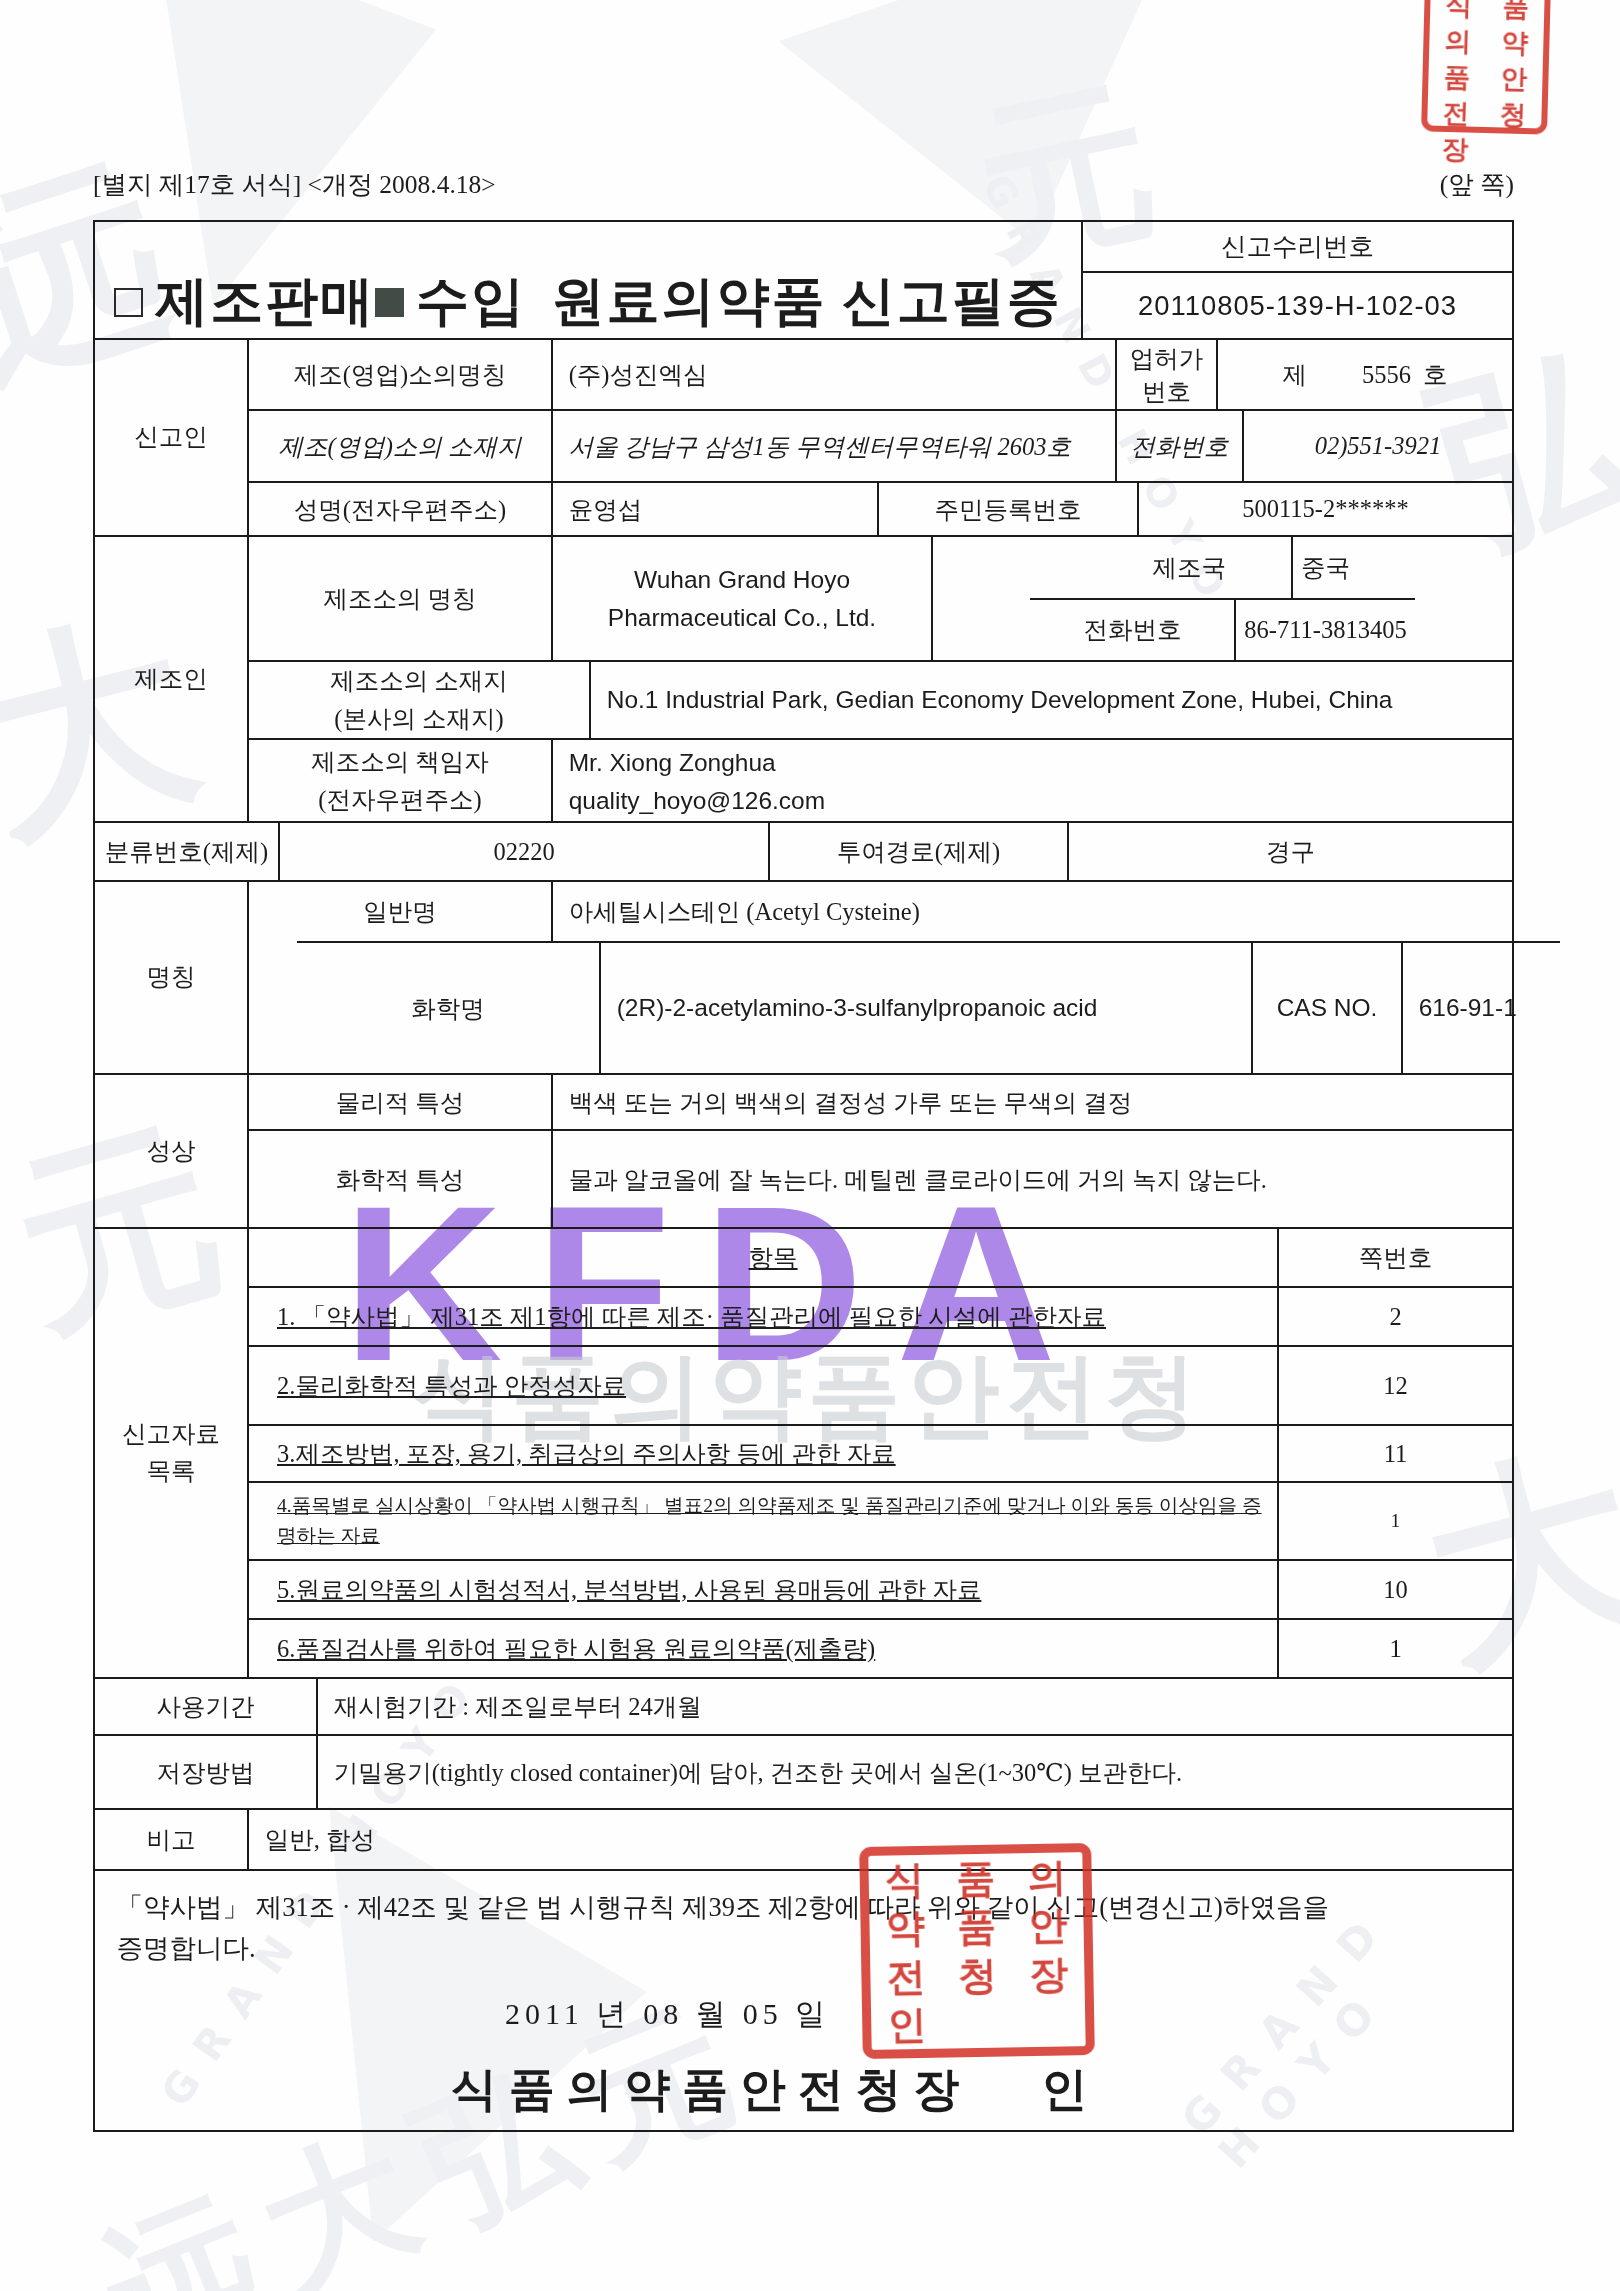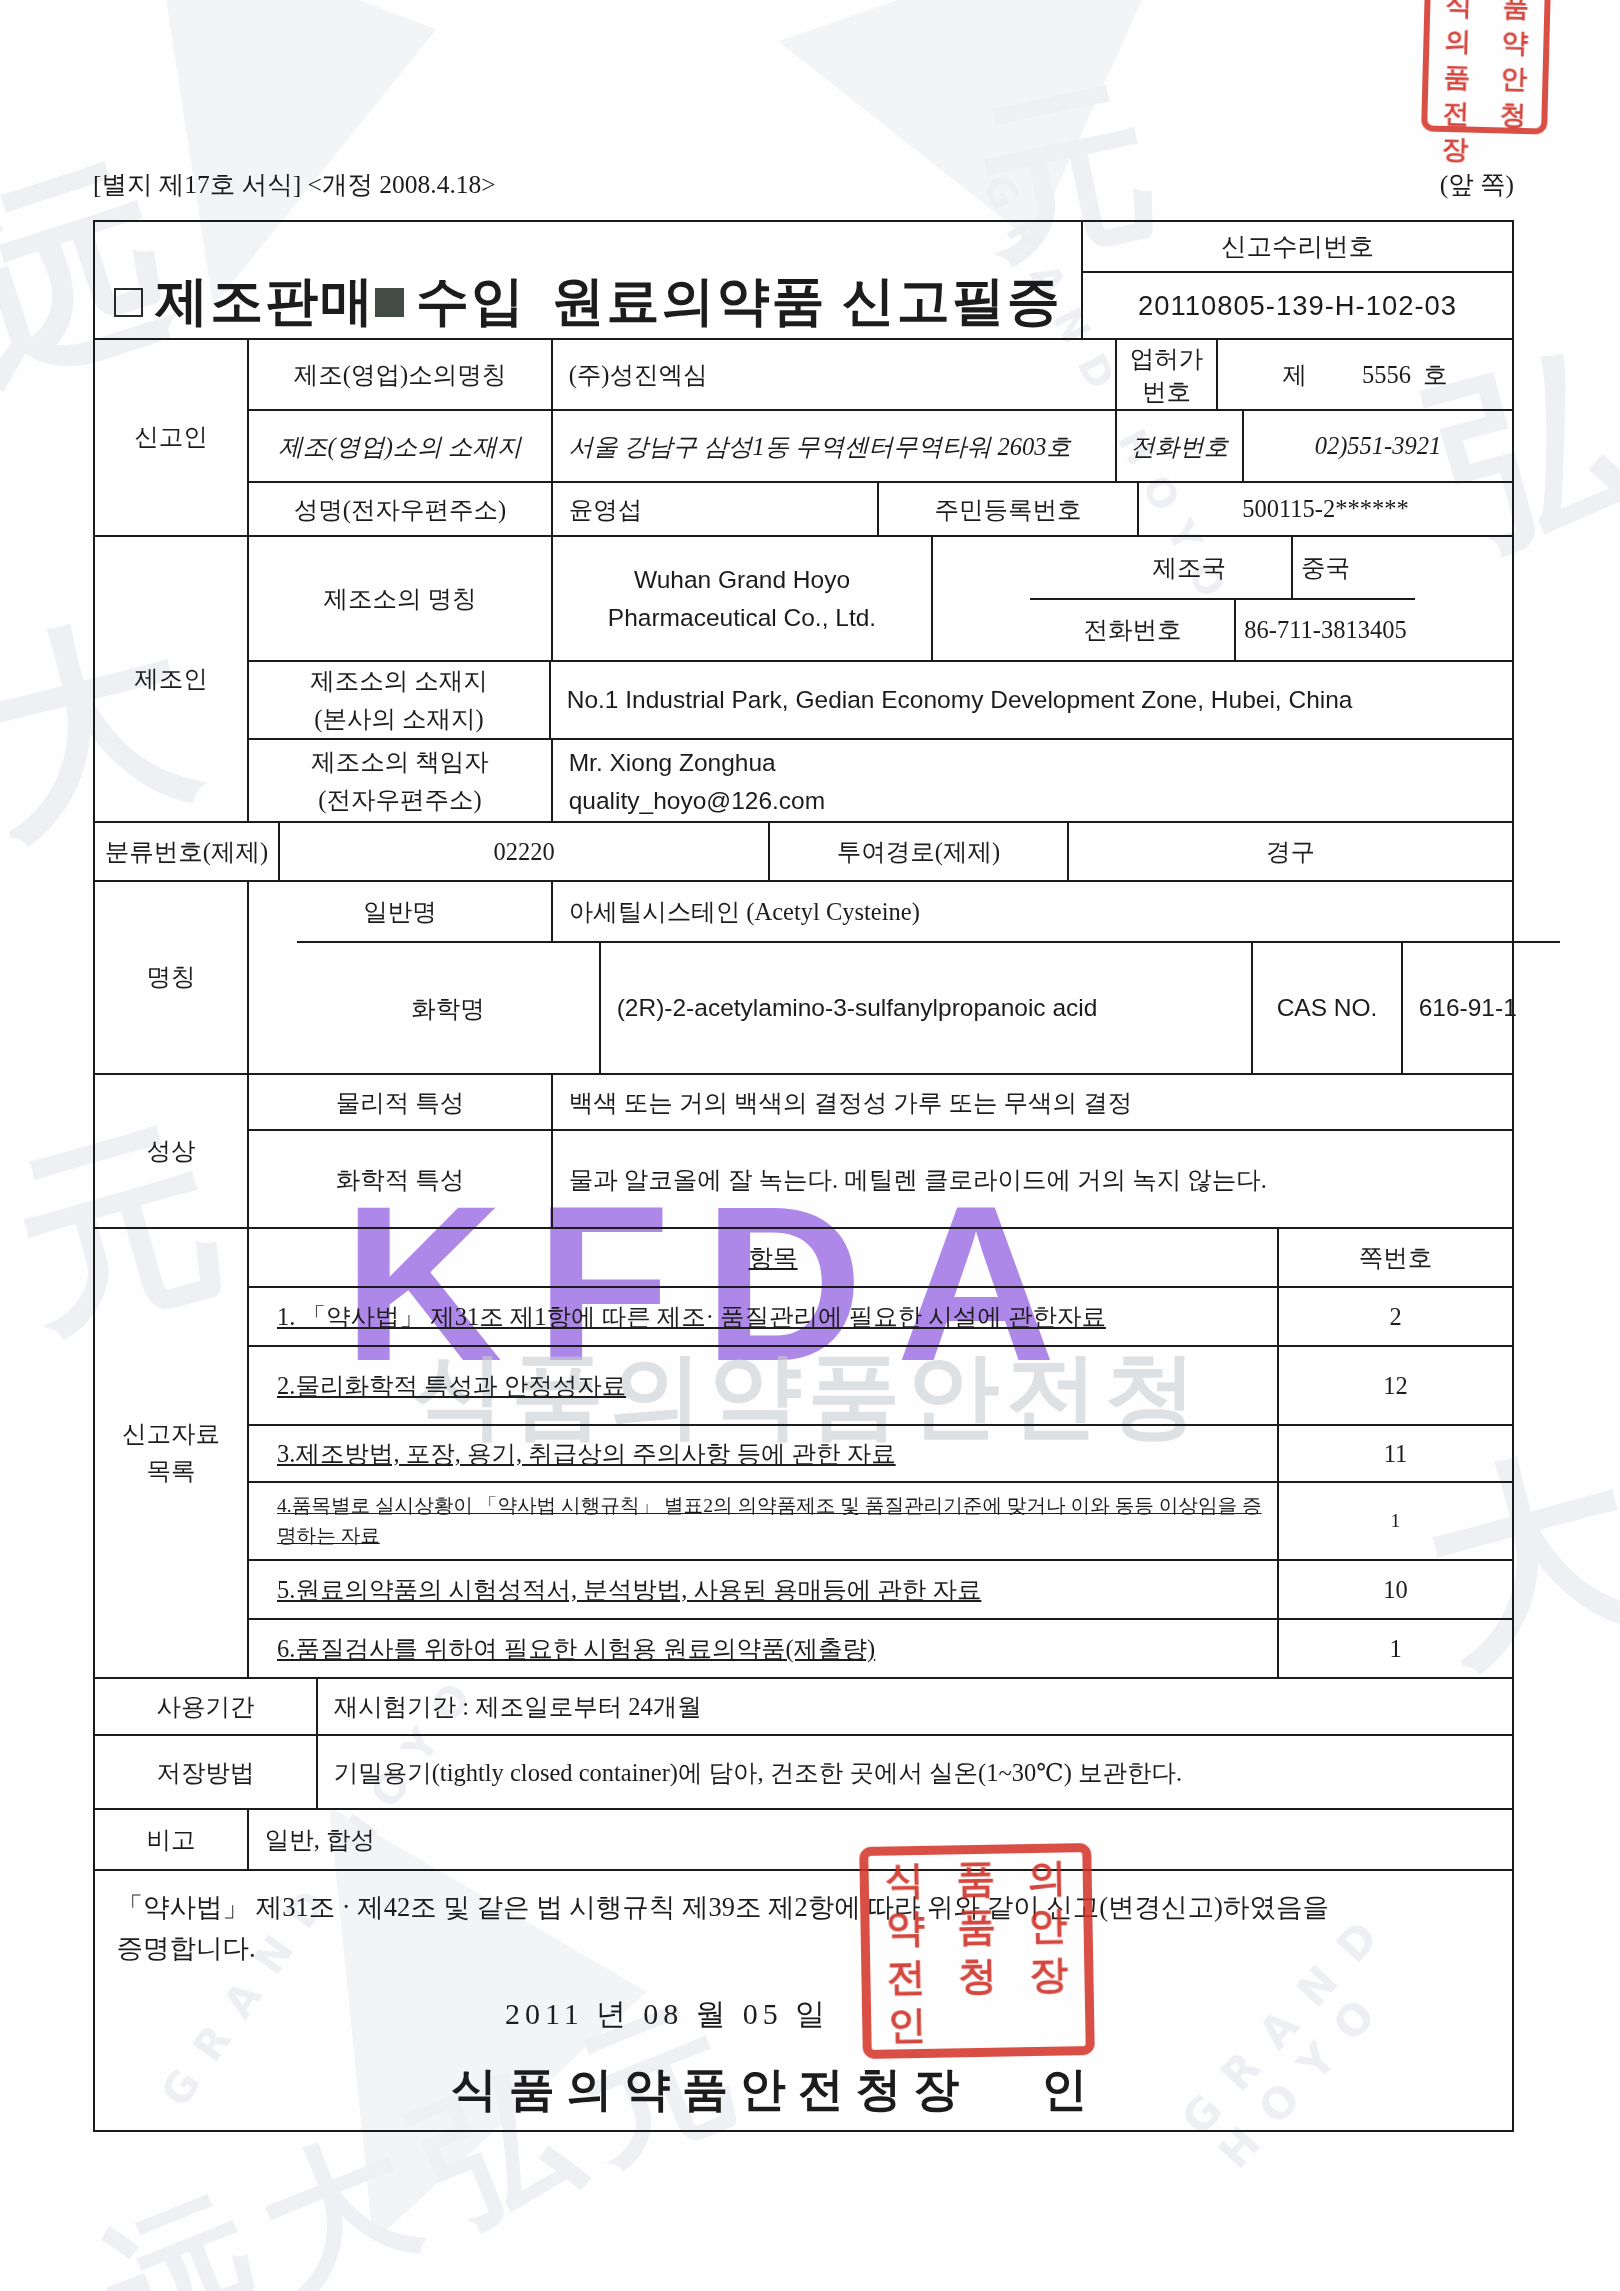--- a/index.html
+++ b/index.html
@@ -174,21 +174,21 @@
               <div class="c" style="width:204px;">제조국</div>
               <div class="c" style="flex:1;">중국</div>
             </div>
             <div class="mrow">
               <div class="c" style="width:204px;">전화번호</div>
               <div class="c" style="flex:1;">86-711-3813405</div>
             </div>
           </div>
         </div>
         <div class="row" style="height:78px;">
-          <div class="c two-line" style="width:300px; flex:none; flex-direction:column;">
+          <div class="c two-line" style="width:340px; flex:none; flex-direction:column;">
             <span>제조소의 소재지</span>
             <span>(본사의 소재지)</span>
           </div>
           <div class="c val-l eng" style="flex:1;">No.1 Industrial Park, Gedian Economy Development Zone, Hubei, China</div>
         </div>
         <div class="row" style="height:83px;">
           <div class="c two-line" style="width:302px; flex:none; flex-direction:column;">
             <span>제조소의 책임자</span>
             <span>(전자우편주소)</span>
           </div>

